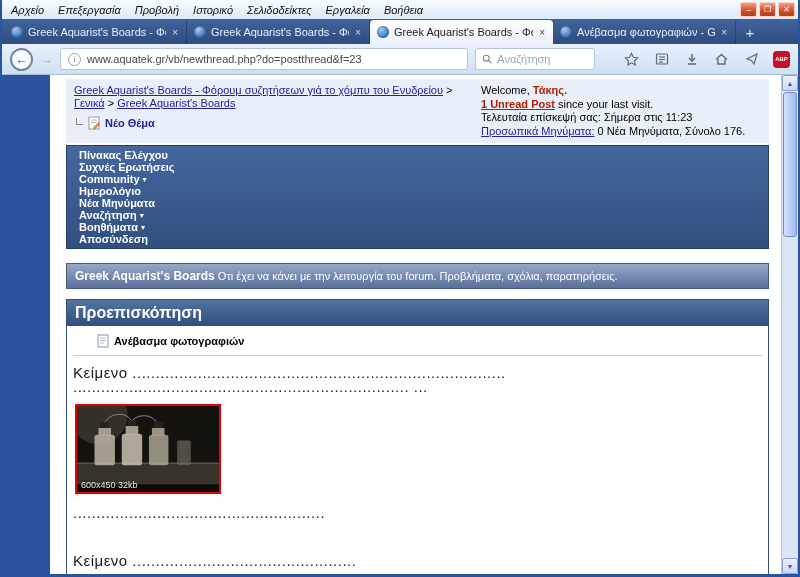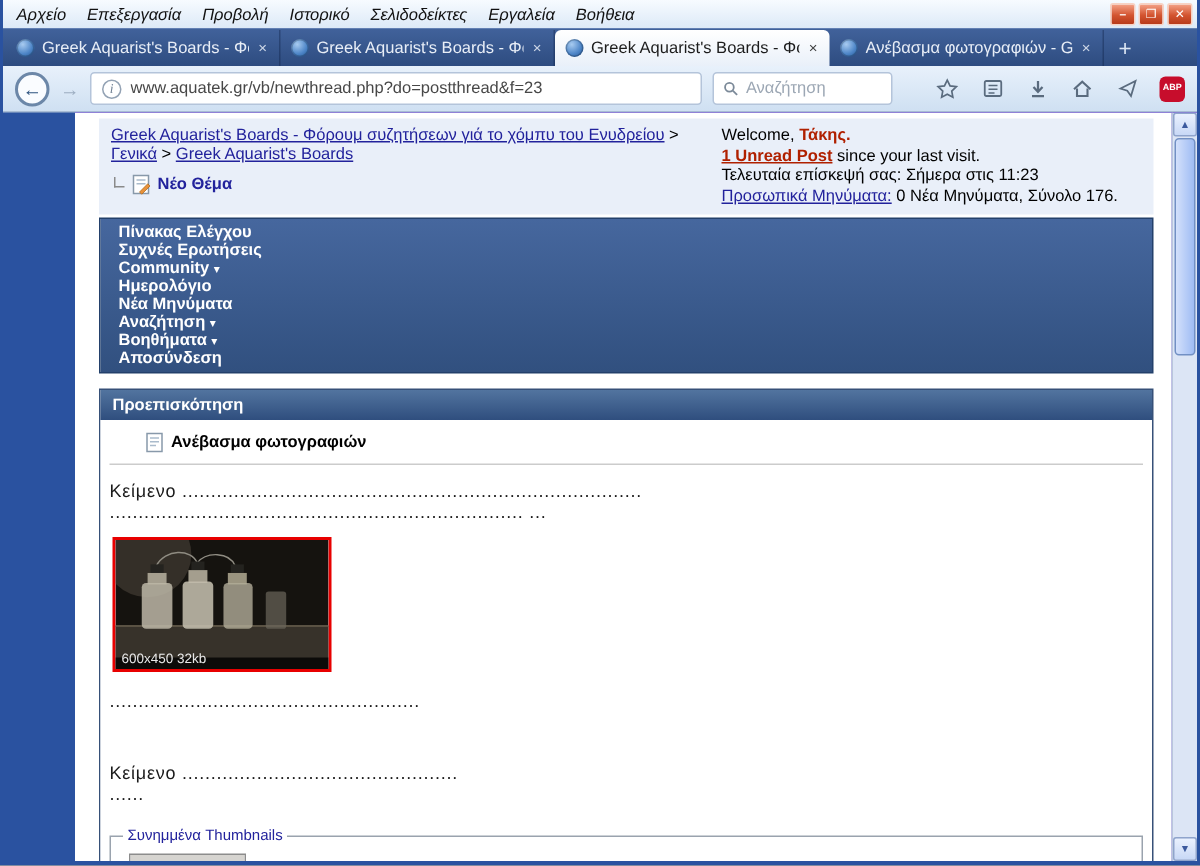--- a/index.html
+++ b/index.html
@@ -56,25 +56,25 @@
   .vbnav { margin-top:2px; background:linear-gradient(#46679E,#31507F); border:1px solid #23406B; color:#FFF; display:flex; justify-content:space-between; padding:3px 12px; font-size:11px; font-weight:bold;flex-direction:column; }
   .vbnav a { color:#FFF; text-decoration:none; display:flex; gap:3px; align-items:center; }
   .dd { font-size:8px; }
 
   
   .sectionbar { margin-top:14px; background:linear-gradient(#93A9C9,#5C7099); border:1px solid #46587C; color:#FFF; padding:5px 8px; font-size:11px; }
   .sectionbar b { font-size:12px; }
 
   
   .panel { margin-top:10px; border:1px solid #365078; }
-  .panel-head { background:linear-gradient(#52749F,#2F4E7E); color:#FFF; font-weight:bold; font-size:11px; padding:4px 8px; }
+  .panel-head { background:linear-gradient(#52749F,#2F4E7E); color:#FFF; font-weight:bold; font-size:16px; padding:4px 8px; }
   .panel-body { background:#FFF; padding:8px 6px 10px; }
   .post-title { display:flex; align-items:center; gap:5px; font-size:11px; color:#000; font-weight:bold;padding-left:24px; }
   .divider { border:none; border-top:1px solid #CCC; margin:7px 0 10px; }
-  .ptext { font-size:12px; color:#1A1A1A; line-height:14px; letter-spacing:.5px; }
+  .ptext { font-size:15px; color:#1A1A1A; line-height:14px; letter-spacing:.5px; }
   .pimg { margin:10px 0 12px 2px; width:146px; height:90px; border:2px solid #E80000; position:relative; }
   .pimg svg { display:block; width:100%; height:100%; }
   .pimg .cap { position:absolute; left:4px; bottom:2px; color:#E8E8E8; font-size:9px; letter-spacing:0; }
   .p3 { margin-top:34px; }
   .attach { margin-top:16px; border:1px solid #9AA3AE; padding:6px 8px 8px; }
   .attach legend { font-size:10px; color:#22229C; padding:0 3px; }
   .thumbs { display:flex; align-items:flex-end; gap:14px; padding-left:4px; }
   .thumb { border:1px solid #8C8C8C; background:#FFF; }
   .thumb svg { display:block; }
 
@@ -240,20 +240,24 @@
             </a>
           <a href="#">
               <span>Βοηθήματα</span>
               <span class="dd">▾</span>
             </a>
           <a href="#">
               <span>Αποσύνδεση</span>
             </a>
         </div>
 
+        <div class="sectionbar">
+          <b>Greek Aquarist's Boards</b>
+          <span>Οτι έχει να κάνει με την λειτουργία του forum. Προβλήματα, σχόλια, παρατηρήσεις.</span>
+        </div>
 
         <div class="panel">
           <div class="panel-head">Προεπισκόπηση</div>
           <div class="panel-body">
             <div class="post-title">
               <svg width="12" height="14" viewBox="0 0 12 14">
                   <rect x="1" y="1" width="10" height="12" fill="#FFF" stroke="#8899AA"></rect>
                   <line x1="3" y1="4" x2="9" y2="4" stroke="#AABBCC"></line>
                   <line x1="3" y1="6.5" x2="9" y2="6.5" stroke="#AABBCC"></line>
                   <line x1="3" y1="9" x2="7" y2="9" stroke="#AABBCC"></line>

